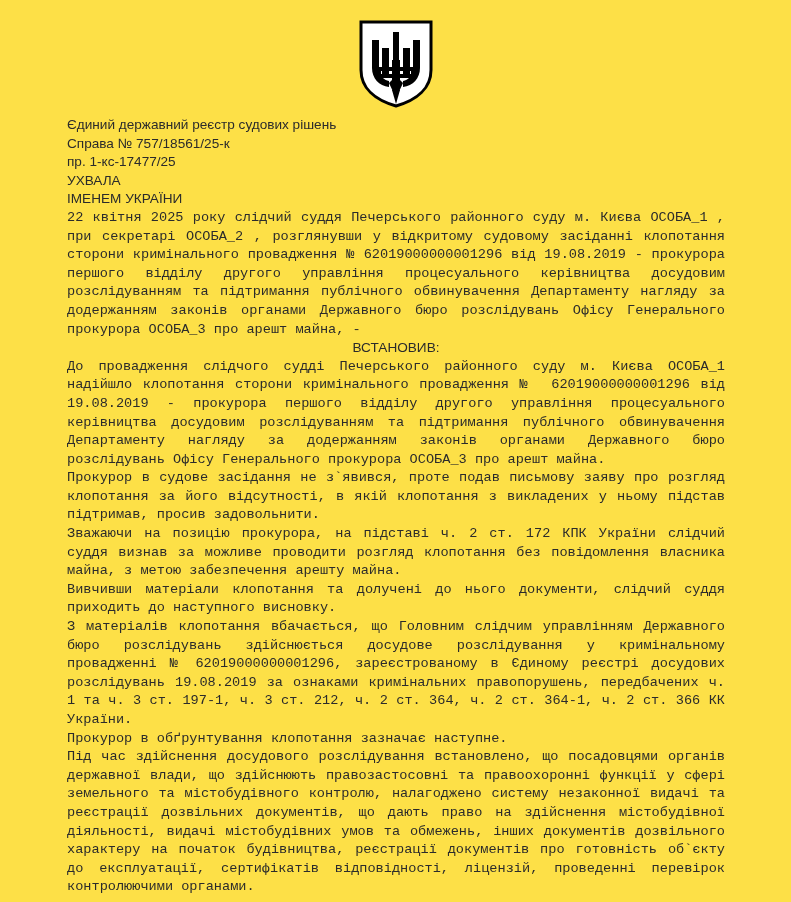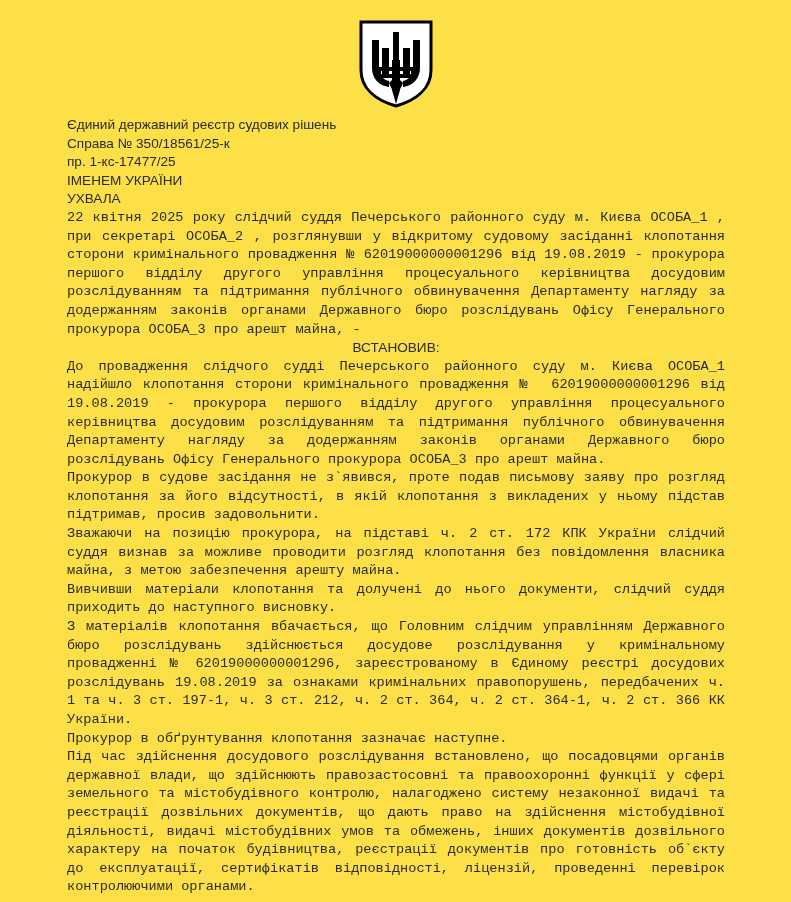--- a/index.html
+++ b/index.html
@@ -99,27 +99,27 @@
         <path d="M33 70 L41 70 L37 84 Z"></path>
       </g>
     </svg>
   </div>
 
   <div class="doc-body">
 
     <div class="heading-line">Єдиний державний реєстр судових рішень</div>
 
 
-    <div class="heading-line">Справа № 350/18561/25-к</div>
+    <div class="heading-line">Справа № 757/18561/25-к</div>
 
     <div class="heading-line">пр. 1-кс-17477/25</div>
 
+    <div class="heading-line">УХВАЛА</div>
+
     <div class="heading-line">ІМЕНЕМ УКРАЇНИ</div>
-
-    <div class="heading-line">УХВАЛА</div>
 
     <p class="para">22 квітня 2025 року слідчий суддя Печерського районного суду м. Києва ОСОБА_1 , при секретарі ОСОБА_2 , розглянувши у відкритому судовому засіданні клопотання сторони кримінального провадження № 62019000000001296 від 19.08.2019 - прокурора першого відділу другого управління процесуального керівництва досудовим розслідуванням та підтримання публічного обвинувачення Департаменту нагляду за додержанням законів органами Державного бюро розслідувань Офісу Генерального прокурора ОСОБА_3 про арешт майна, -</p>
 
     <p class="para-left">ВСТАНОВИВ:</p>
 
     <p class="para">До провадження слідчого судді Печерського районного суду м. Києва ОСОБА_1 надійшло клопотання сторони кримінального провадження №  62019000000001296 від 19.08.2019 - прокурора першого відділу другого управління процесуального керівництва досудовим розслідуванням та підтримання публічного обвинувачення Департаменту нагляду за додержанням законів органами Державного бюро розслідувань Офісу Генерального прокурора ОСОБА_3 про арешт майна.</p>
 
 
     <p class="para">Прокурор в судове засідання не з`явився, проте подав письмову заяву про розгляд клопотання за його відсутності, в якій клопотання з викладених у ньому підстав підтримав, просив задовольнити.</p>
 

